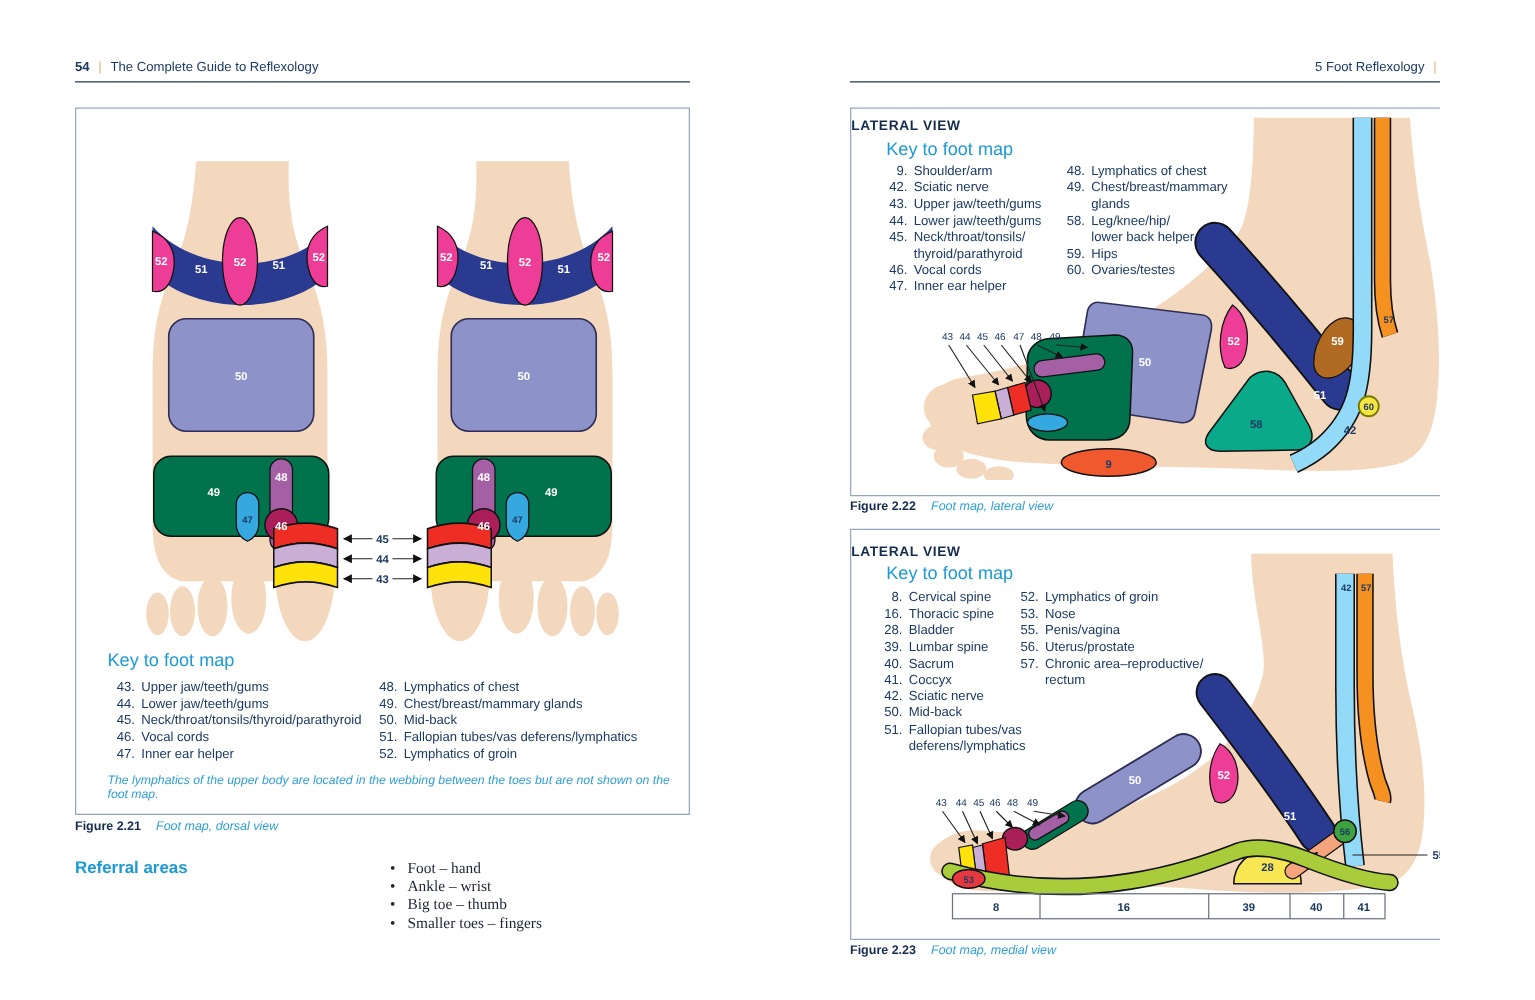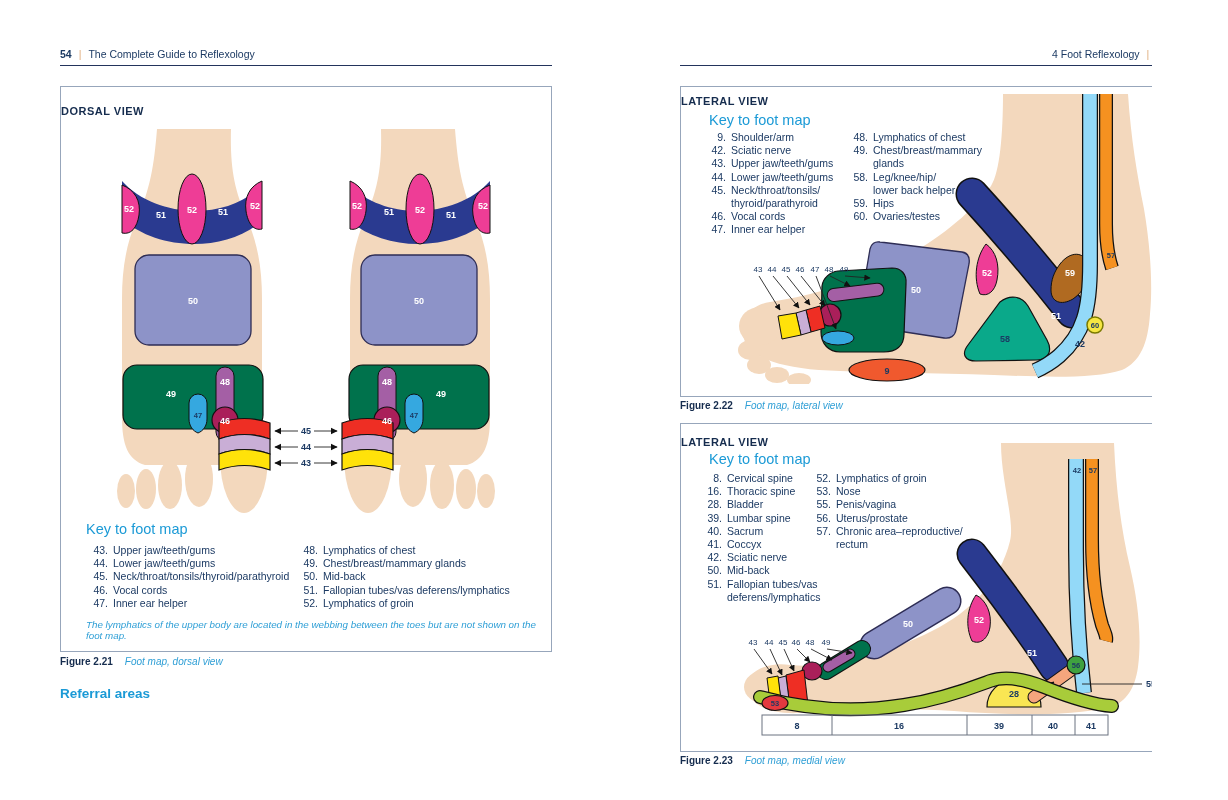--- a/index.html
+++ b/index.html
@@ -45,21 +45,20 @@
 </head>
 <body>
 
 <div class="spread">
 
   <div class="pageheader ph-left">
     <span class="pnum">54</span><span class="pdiv">|</span><span>The Complete Guide to Reflexology</span>
   </div>
 
   <div class="figbox box-dorsal">
-    <div class="box-title" style="top:18px;">DORSAL VIEW</div>
 
     <svg style="left:0;top:40px;" width="490" height="400" viewBox="0 0 490 400">
       <defs>
         <marker id="arrD" viewBox="0 0 10 10" refX="9" refY="5" markerWidth="8" markerHeight="8" orient="auto-start-reverse">
           <path d="M0,0L10,5L0,10Z" fill="#111"></path>
         </marker>
       </defs>
 
       <g>
         <path fill="#f3d8bd" d="M96,2 L170,2 C169,40 173,62 186,92 C197,117 201,142 201,172 L201,290 C201,318 195,333 178,338 L84,338 C67,333 61,318 61,290 L61,172 C61,142 65,117 76,92 C89,62 93,40 96,2 Z"></path>
@@ -182,23 +181,29 @@
         </div>
     </div>
     <div class="key-note" style="left:25px;top:532px;width:450px;">The lymphatics of the upper body are located in the webbing between the toes but are not shown on the foot map.</div>
   </div>
 
   <div class="fig-caption" style="left:60px;top:656px;">
     <span class="fig-label">Figure 2.21</span><span class="fig-text">Foot map, dorsal view</span>
   </div>
 
   <h2 class="referral-heading">Referral areas</h2>
+  <ul class="bullets">
+    <li><span>Foot – hand</span></li>
+    <li><span>Ankle – wrist</span></li>
+    <li><span>Big toe – thumb</span></li>
+    <li><span>Smaller toes – fingers</span></li>
+  </ul>
 
   <div class="pageheader ph-right">
-    <span>4 Foot Reflexology</span><span class="pdiv">|</span><span class="pnum">55</span>
+    <span>5 Foot Reflexology</span><span class="pdiv">|</span><span class="pnum">55</span>
   </div>
 
   <div class="figbox box-lateral">
     <div class="box-title" style="top:8px;">LATERAL VIEW</div>
     <div class="key-heading" style="left:28px;top:25px;">Key to foot map</div>
     <div class="key-col" style="left:23px;top:44px;width:140px;">
       <div class="ki">
           <span class="ki-num">9.</span>
           <span class="ki-text">Shoulder/arm</span>
         </div>

